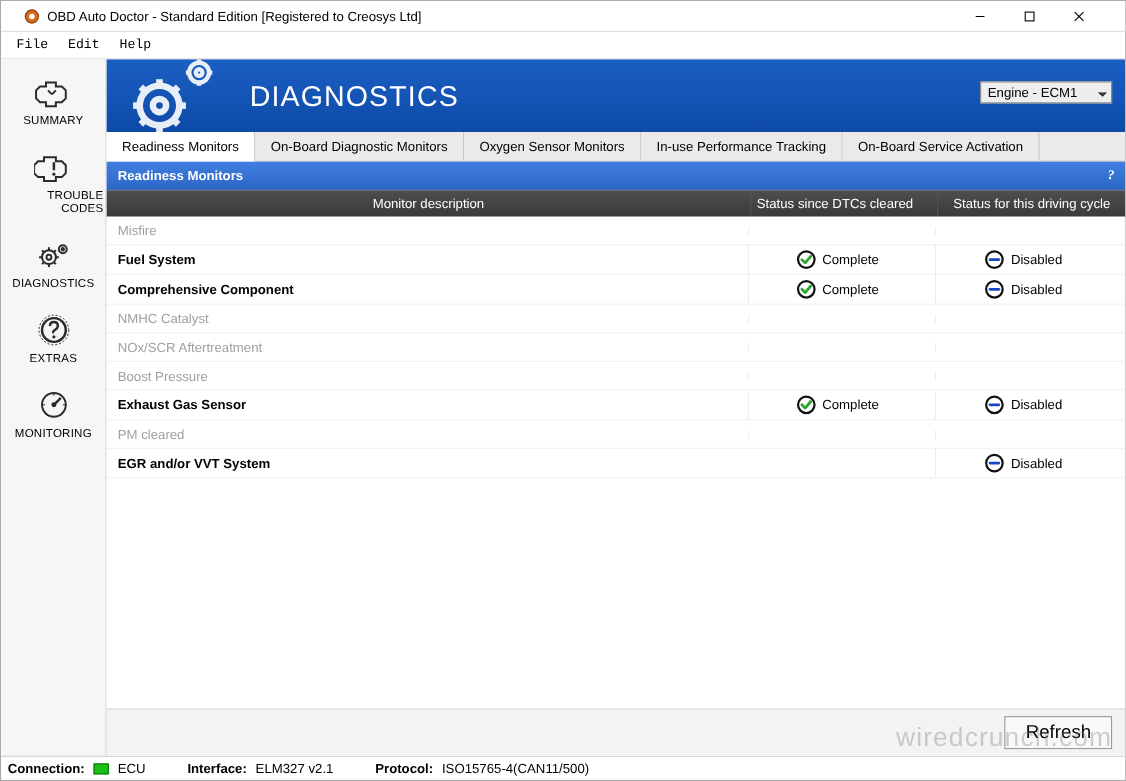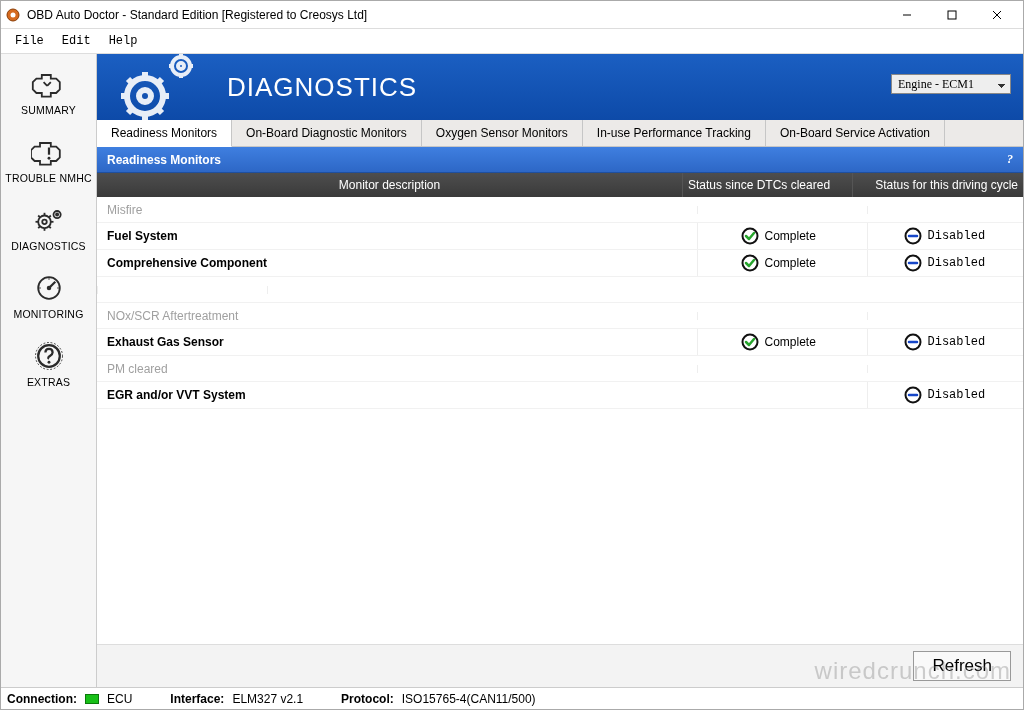--- a/index.html
+++ b/index.html
@@ -12,21 +12,21 @@
     overflow: hidden;
     border: 1px solid #aaa;
     display: flex;
     flex-direction: column;
   }
   
   .titlebar {
     height: 28px;
     display: flex;
     align-items: center;
-    padding: 0 4px;
+    padding: 0 20px;
     border-bottom: 1px solid #ddd;
     background: #fff;
   }
   .titlebar .app-icon { width: 16px; height: 16px; margin-right: 6px; }
   .titlebar .title { flex: 1; font-size: 12px; }
   .win-controls { display: flex; }
   .win-btn { width: 45px; height: 28px; display:flex; align-items:center; justify-content:center; }
   .win-btn svg { width:10px; height:10px; }
   
   .menubar { display:flex; padding: 2px 6px; gap: 2px; border-bottom:1px solid #ddd;}
@@ -71,21 +71,20 @@
   .ecu-select {
     position:absolute; right:12px; top:20px;
     background:#eee; border:1px solid #888;
     font-size:12px; padding:2px 20px 2px 6px;
     width:120px;
     appearance:none;
     background-image: linear-gradient(45deg, transparent 50%, #333 50%), linear-gradient(135deg, #333 50%, transparent 50%);
     background-position: right 8px top 9px, right 4px top 9px;
     background-size: 4px 4px, 4px 4px;
     background-repeat: no-repeat;
-    font-family: Liberation Serif, serif;
   }
   
   .tabs {
     display:flex; background:#eceae8; border-bottom:1px solid #c6c6c6;
   }
   .tab {
     padding: 6px 14px;
     border-right:1px solid #c6c6c6;
     font-size:12px;
     background:#eceae8;
@@ -101,26 +100,26 @@
     border-bottom:1px solid #1f4f9e;
   }
   .section-title .help { font-family: Georgia, serif; font-weight:bold; font-style:italic; }
   
   .tbl-head {
     display:flex; background: linear-gradient(#4e4e4e, #3a3a3a);
     color:#fff; font-size:12px;
   }
   .tbl-head .c1 { flex:1; text-align:center; padding:5px; border-right:1px solid #555; }
   .tbl-head .c2 { width:170px; padding:5px; border-right:1px solid #555; }
-  .tbl-head .c3 { width:170px; text-align:right; padding:5px; }
+  .tbl-head .c3 { width:170px; text-align:center; padding:5px; }
   .tbl-body { flex:1; overflow:auto; background:#fff; }
   .row { display:flex; align-items:center; min-height:26px; border-bottom:1px solid #f1f1f1; }
   .row .c1 { flex:1; padding:5px 10px; }
   .row .c2 { width:170px; display:flex; align-items:center; justify-content:center; gap:6px; border-left:1px solid #eee; padding:4px;}
-  .row .c3 { width:156px; display:flex; align-items:flex-start; justify-content:center; gap:6px; border-left:1px solid #eee; padding:4px;font-family:Liberation Mono, monospace;}
+  .row .c3 { width:173px; display:flex; align-items:flex-start; justify-content:center; gap:6px; border-left:1px solid #eee; padding:4px;}
   .row.na .c1 { color:#a0a0a0; }
   .row.bold .c1 { font-weight:bold; }
   .status-txt { font-size:12px; min-width:60px; text-align:left; }
   .status-cell { display:flex; align-items:center; gap:6px; }
   .icon-circle { width:18px; height:18px; }
   
   .btn-row {
     display:flex; justify-content:flex-end; padding:6px 12px;
     border-top:1px solid #ddd; background:#f3f3f3;
     position:relative;
@@ -188,21 +187,21 @@
         <path d="M14 14 l4 4 M22 14 l-4 4" stroke="#2b2b2b" stroke-width="2"></path>
       </svg>
       <div class="lbl">SUMMARY</div>
     </div>
     <div class="side-item">
       <svg viewBox="0 0 40 32">
         <path d="M4 10 h6 v-4 h12 v4 h6 l4 4 v8 l-4 4 h-6 v4 h-12 v-4 h-6 l-4-4 v-8 z" fill="none" stroke="#2b2b2b" stroke-width="2"></path>
         <line x1="20" y1="11" x2="20" y2="19" stroke="#2b2b2b" stroke-width="2.5"></line>
         <circle cx="20" cy="23" r="1.6" fill="#2b2b2b"></circle>
       </svg>
-      <div class="lbl">TROUBLE NMHC</div>
+      <div class="lbl">TROUBLE CODES</div>
     </div>
     <div class="side-item">
       <svg viewBox="0 0 40 32">
         <g fill="none" stroke="#2b2b2b" stroke-width="2">
           <circle cx="15" cy="18" r="7"></circle>
             <circle cx="15" cy="18" r="2.5"></circle>
           <line x1="15" y1="8" x2="15" y2="11"></line>
             <line x1="15" y1="25" x2="15" y2="28"></line>
           <line x1="5" y1="18" x2="8" y2="18"></line>
             <line x1="22" y1="18" x2="25" y2="18"></line>
@@ -211,37 +210,37 @@
           <line x1="8" y1="25" x2="10" y2="23"></line>
             <line x1="22" y1="25" x2="20" y2="23"></line>
           <circle cx="29" cy="10" r="4"></circle>
             <circle cx="29" cy="10" r="1.2"></circle>
         </g>
       </svg>
       <div class="lbl">DIAGNOSTICS</div>
     </div>
     <div class="side-item">
       <svg viewBox="0 0 40 32">
+        <circle cx="20" cy="16" r="12" fill="none" stroke="#2b2b2b" stroke-width="2.5"></circle>
+        <path d="M16 12 q0-4 4-4 t4 4 q0 2 -3 4 t-1 3" fill="none" stroke="#2b2b2b" stroke-width="2.5"></path>
+        <circle cx="20" cy="23" r="1.6" fill="#2b2b2b"></circle>
+        <circle cx="20" cy="16" r="15" fill="none" stroke="#2b2b2b" stroke-width="1" stroke-dasharray="2 2"></circle>
+      </svg>
+      <div class="lbl">EXTRAS</div>
+    </div>
+    <div class="side-item">
+      <svg viewBox="0 0 40 32">
         <circle cx="20" cy="16" r="12" fill="none" stroke="#2b2b2b" stroke-width="2"></circle>
         <circle cx="20" cy="16" r="2.5" fill="#2b2b2b"></circle>
         <line x1="20" y1="16" x2="27" y2="9" stroke="#2b2b2b" stroke-width="2.5"></line>
         <line x1="20" y1="4" x2="20" y2="7" stroke="#2b2b2b"></line>
         <line x1="8" y1="16" x2="11" y2="16" stroke="#2b2b2b"></line>
         <line x1="29" y1="16" x2="32" y2="16" stroke="#2b2b2b"></line>
       </svg>
       <div class="lbl">MONITORING</div>
-    </div>
-    <div class="side-item">
-      <svg viewBox="0 0 40 32">
-        <circle cx="20" cy="16" r="12" fill="none" stroke="#2b2b2b" stroke-width="2.5"></circle>
-        <path d="M16 12 q0-4 4-4 t4 4 q0 2 -3 4 t-1 3" fill="none" stroke="#2b2b2b" stroke-width="2.5"></path>
-        <circle cx="20" cy="23" r="1.6" fill="#2b2b2b"></circle>
-        <circle cx="20" cy="16" r="15" fill="none" stroke="#2b2b2b" stroke-width="1" stroke-dasharray="2 2"></circle>
-      </svg>
-      <div class="lbl">EXTRAS</div>
     </div>
   </div>
 
   <div class="content">
     <div class="banner">
       <svg class="gear-art" width="120" height="70" viewBox="0 0 120 70">
         <g fill="none" stroke="#fff" stroke-width="6" opacity=".9">
           <circle cx="42" cy="44" r="18"></circle>
             <circle cx="42" cy="44" r="6"></circle>
           <line x1="42" y1="20" x2="42" y2="26"></line>
@@ -329,29 +328,39 @@
     <div class="c3">
             <div class="status-cell">
     <svg class="icon-circle" viewBox="0 0 18 18">
                 <use href="#ico-disabled"></use>
               </svg>
     <span class="status-txt">Disabled</span>
   </div>
           </div>
         </div>
         <div class="row na">
+    <div class="c1">NMHC Catalyst</div>
     <div class="c2">
             <div class="status-cell"></div>
           </div>
     <div class="c3">
             <div class="status-cell"></div>
           </div>
         </div>
         <div class="row na">
     <div class="c1">NOx/SCR Aftertreatment</div>
+    <div class="c2">
+            <div class="status-cell"></div>
+          </div>
+    <div class="c3">
+            <div class="status-cell"></div>
+          </div>
+        </div>
+        <div class="row na">
+    <div class="c1">Boost Pressure</div>
     <div class="c2">
             <div class="status-cell"></div>
           </div>
     <div class="c3">
             <div class="status-cell"></div>
           </div>
         </div>
         <div class="row bold">
     <div class="c1">Exhaust Gas Sensor</div>
     <div class="c2">

